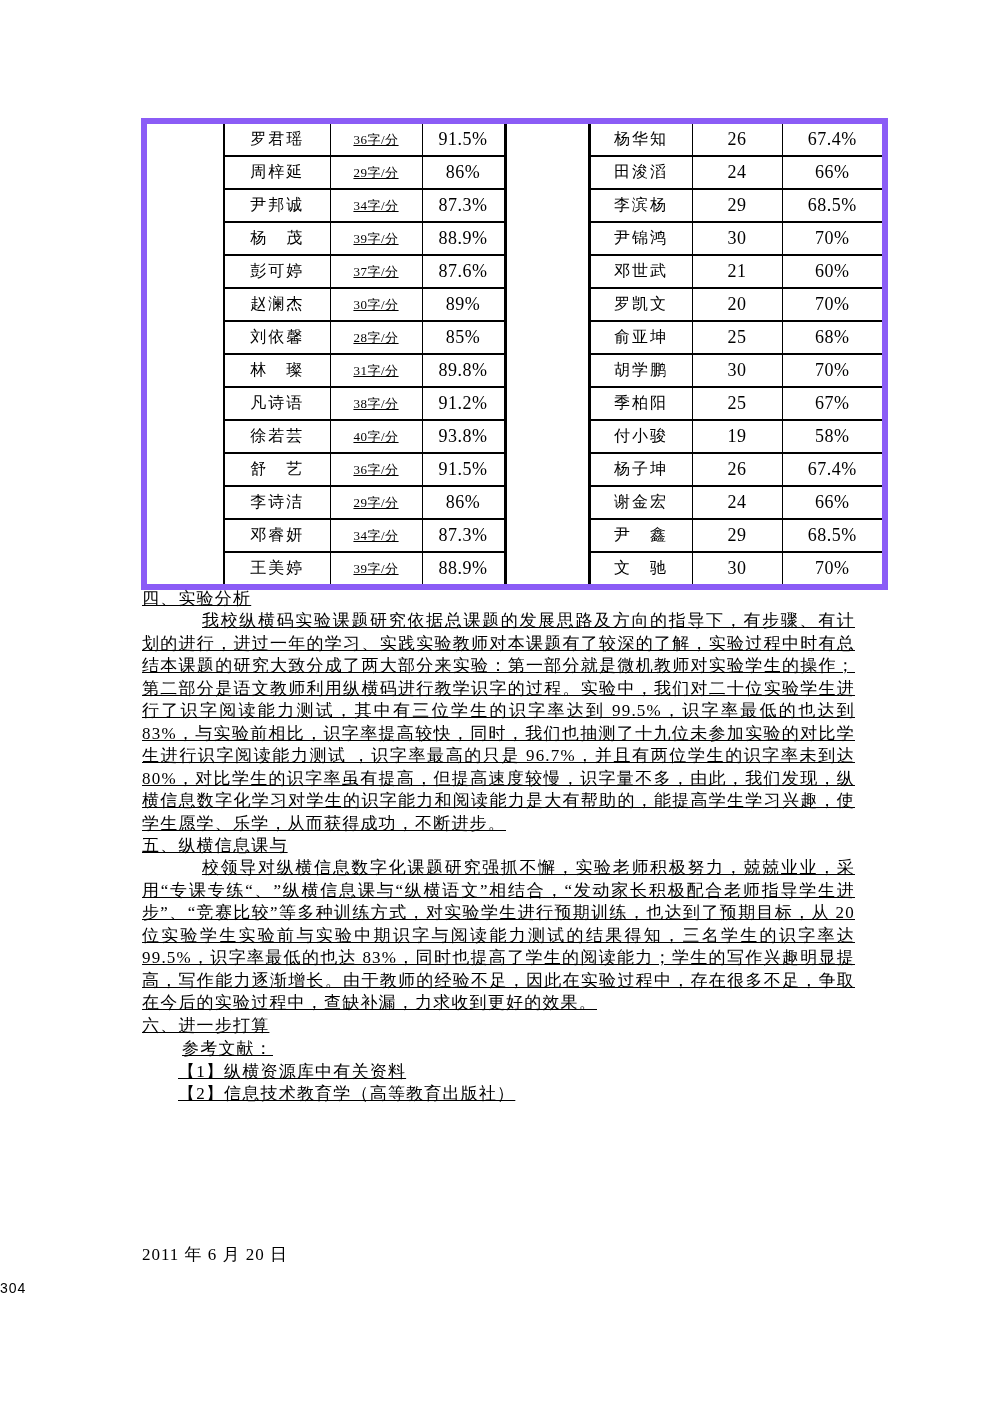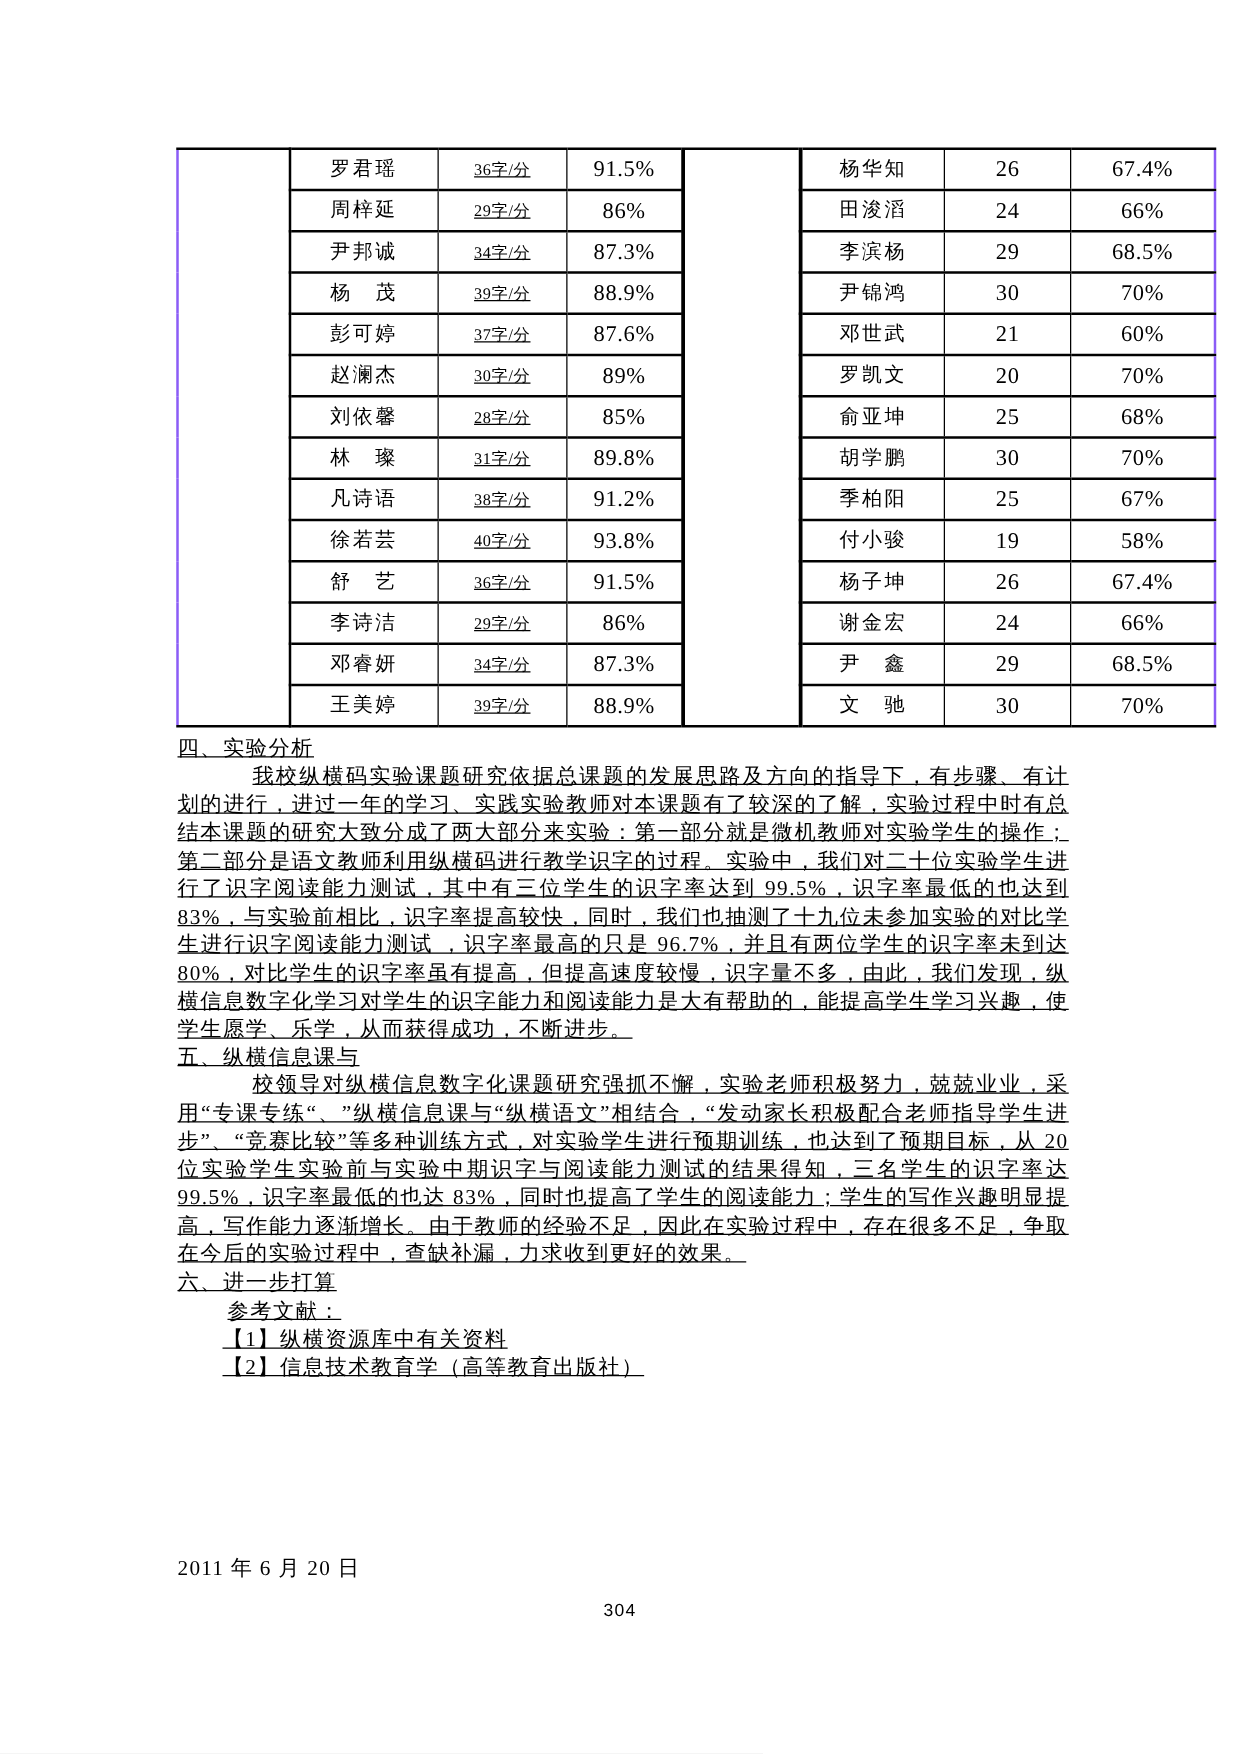--- a/index.html
+++ b/index.html
@@ -12,23 +12,23 @@
     color: #000000;
     font-family: "Liberation Serif", serif;
     overflow: hidden;
   }
 
   
   .score-table {
     position: absolute;
     left: 141px;
     top: 118px;
-    width: 832px;
+    width: 745px;
     border-collapse: collapse;
-    border: 2px solid #8b5cf6;
+    border: 6px solid #8b5cf6;
     table-layout: fixed;
   }
   .score-table td {
     border: 1px solid #000;
     border-top-width: 2px;
     border-bottom-width: 2px;
     height: 31px;
     padding: 0;
     text-align: center;
     vertical-align: middle;
@@ -67,21 +67,20 @@
     width: 710px;
     text-align: left;
     font-size: 17px;
     letter-spacing: 1px;
   }
   .page-number {
     position: absolute;
     left: 0;
     top: 1280px;
     width: 992px;
-    text-align: center;
     font-size: 14px;
     font-family: "Liberation Sans", sans-serif;
     letter-spacing: 1px;
   }
 </style>
 </head>
 <body>
 
 <div class="page">
 

